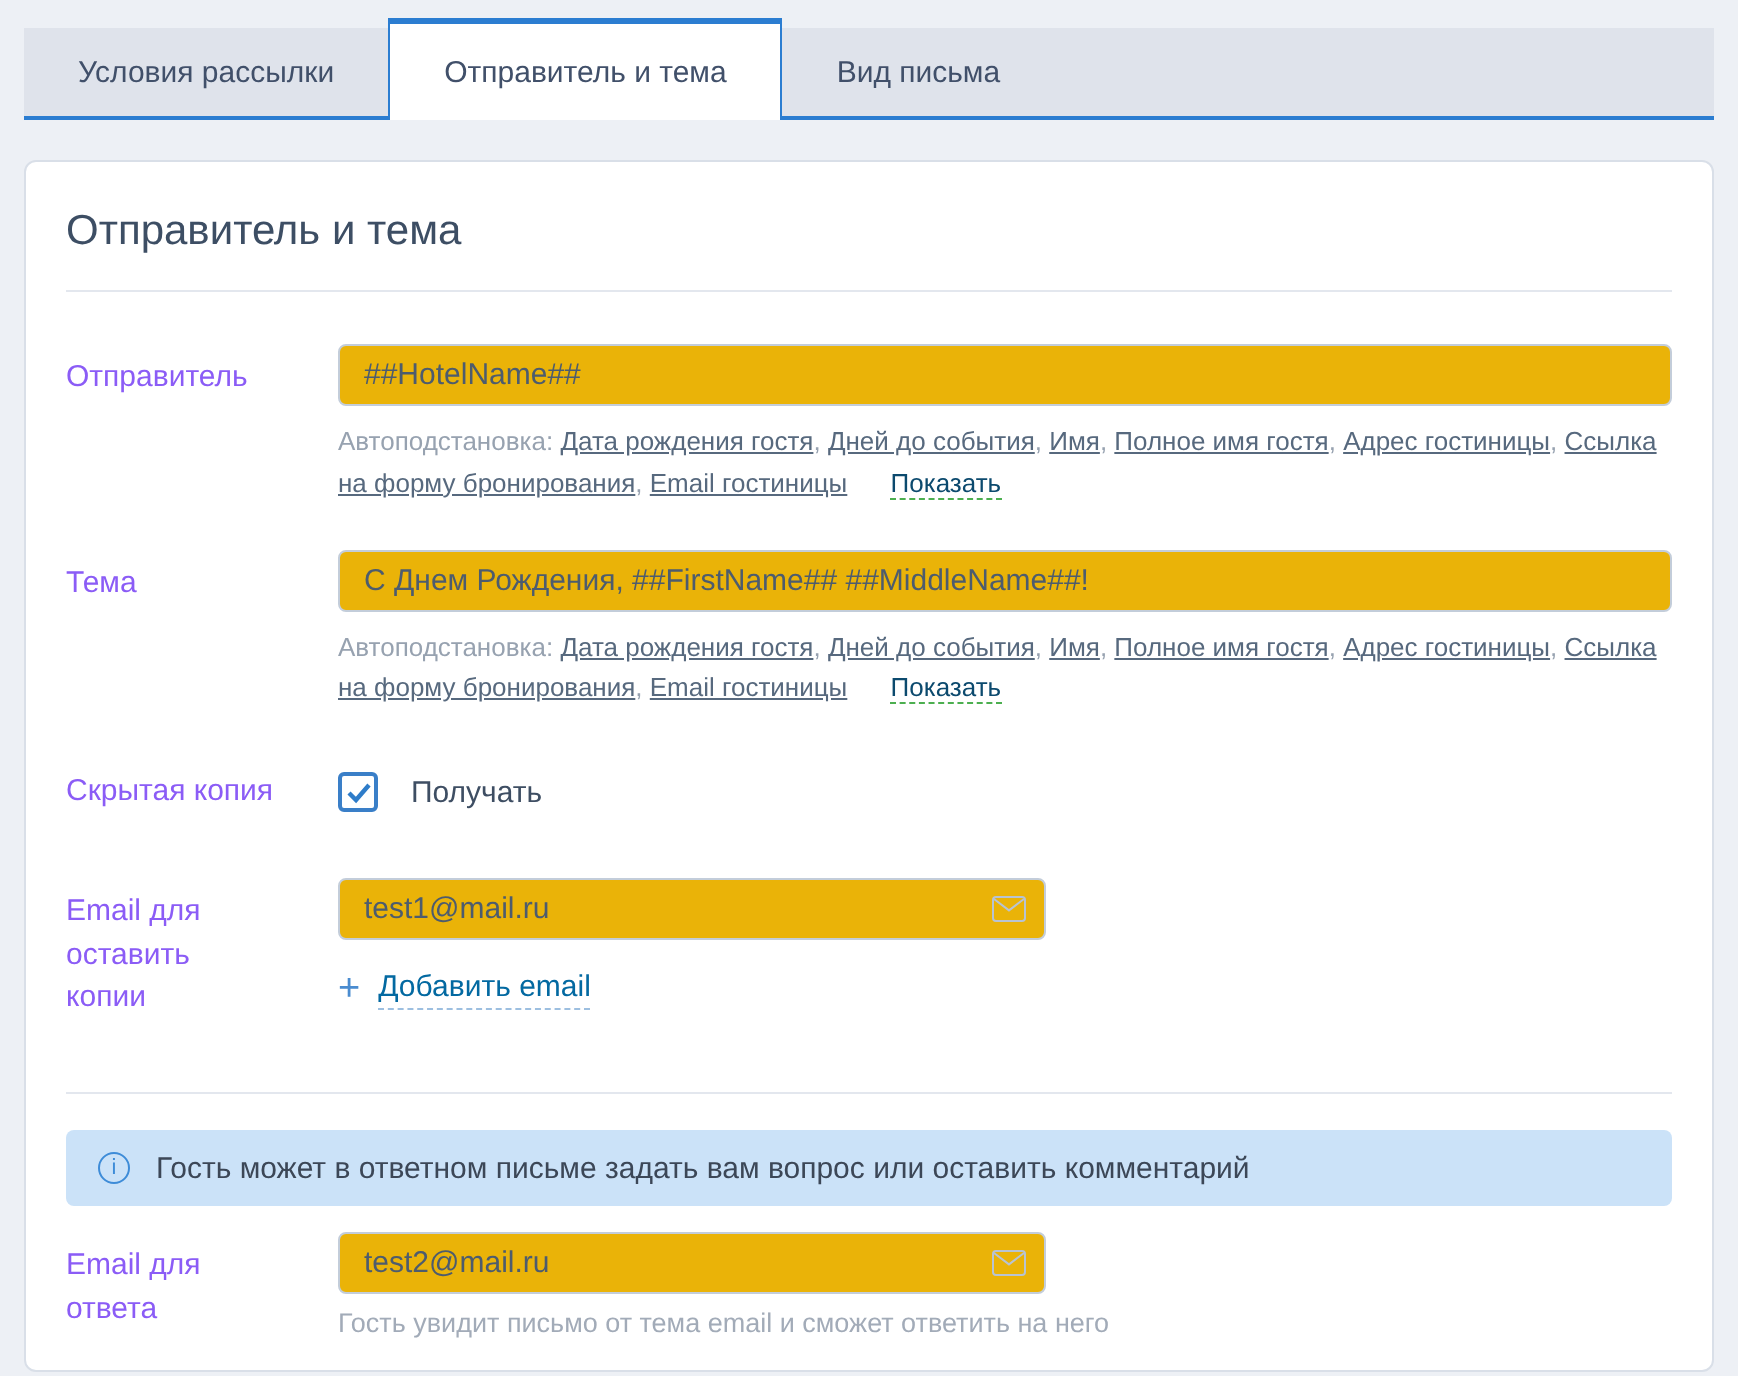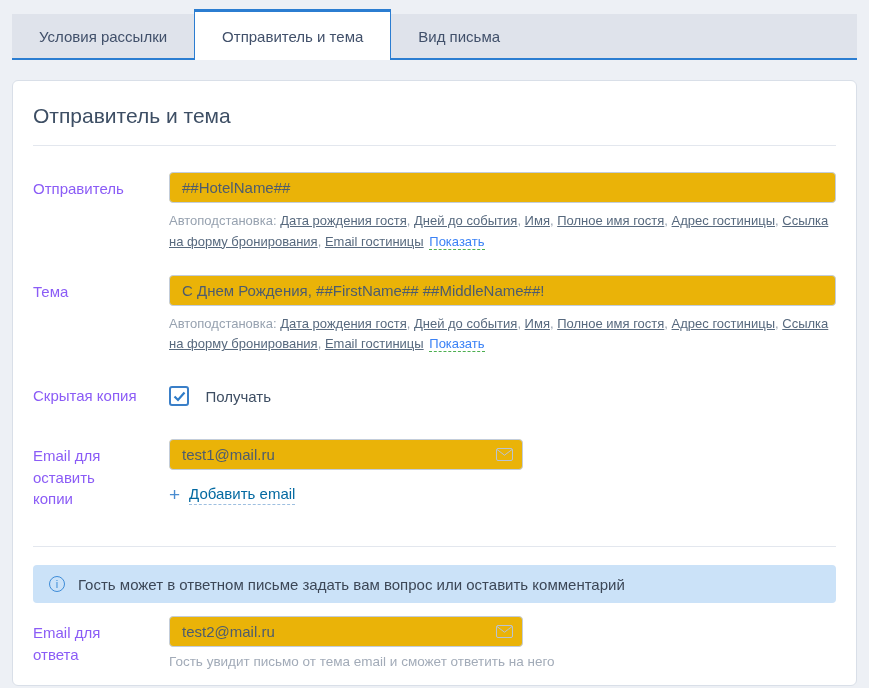--- a/index.html
+++ b/index.html
@@ -105,24 +105,24 @@
     line-height: 1.6;
     color: #97a2b0;
     max-width: 660px;
   }
   .ac-link {
     color: #57697e;
     text-decoration: underline;
     cursor: pointer;
   }
   .ac-show {
-    color: #3b82f6;
+    color: #0c4a6e;
     text-decoration: none;
     border-bottom: 1px dashed #4caf50;
-    margin-left: 2px;
+    margin-left: 18px;
     cursor: pointer;
     white-space: nowrap;
   }
 
   
   .checkbox-row { align-items: center; margin-top: 30px; }
   .checkbox-row .form-label { padding-top: 0; }
   .checkbox {
     width: 20px; height: 20px;
     background: #fff;

